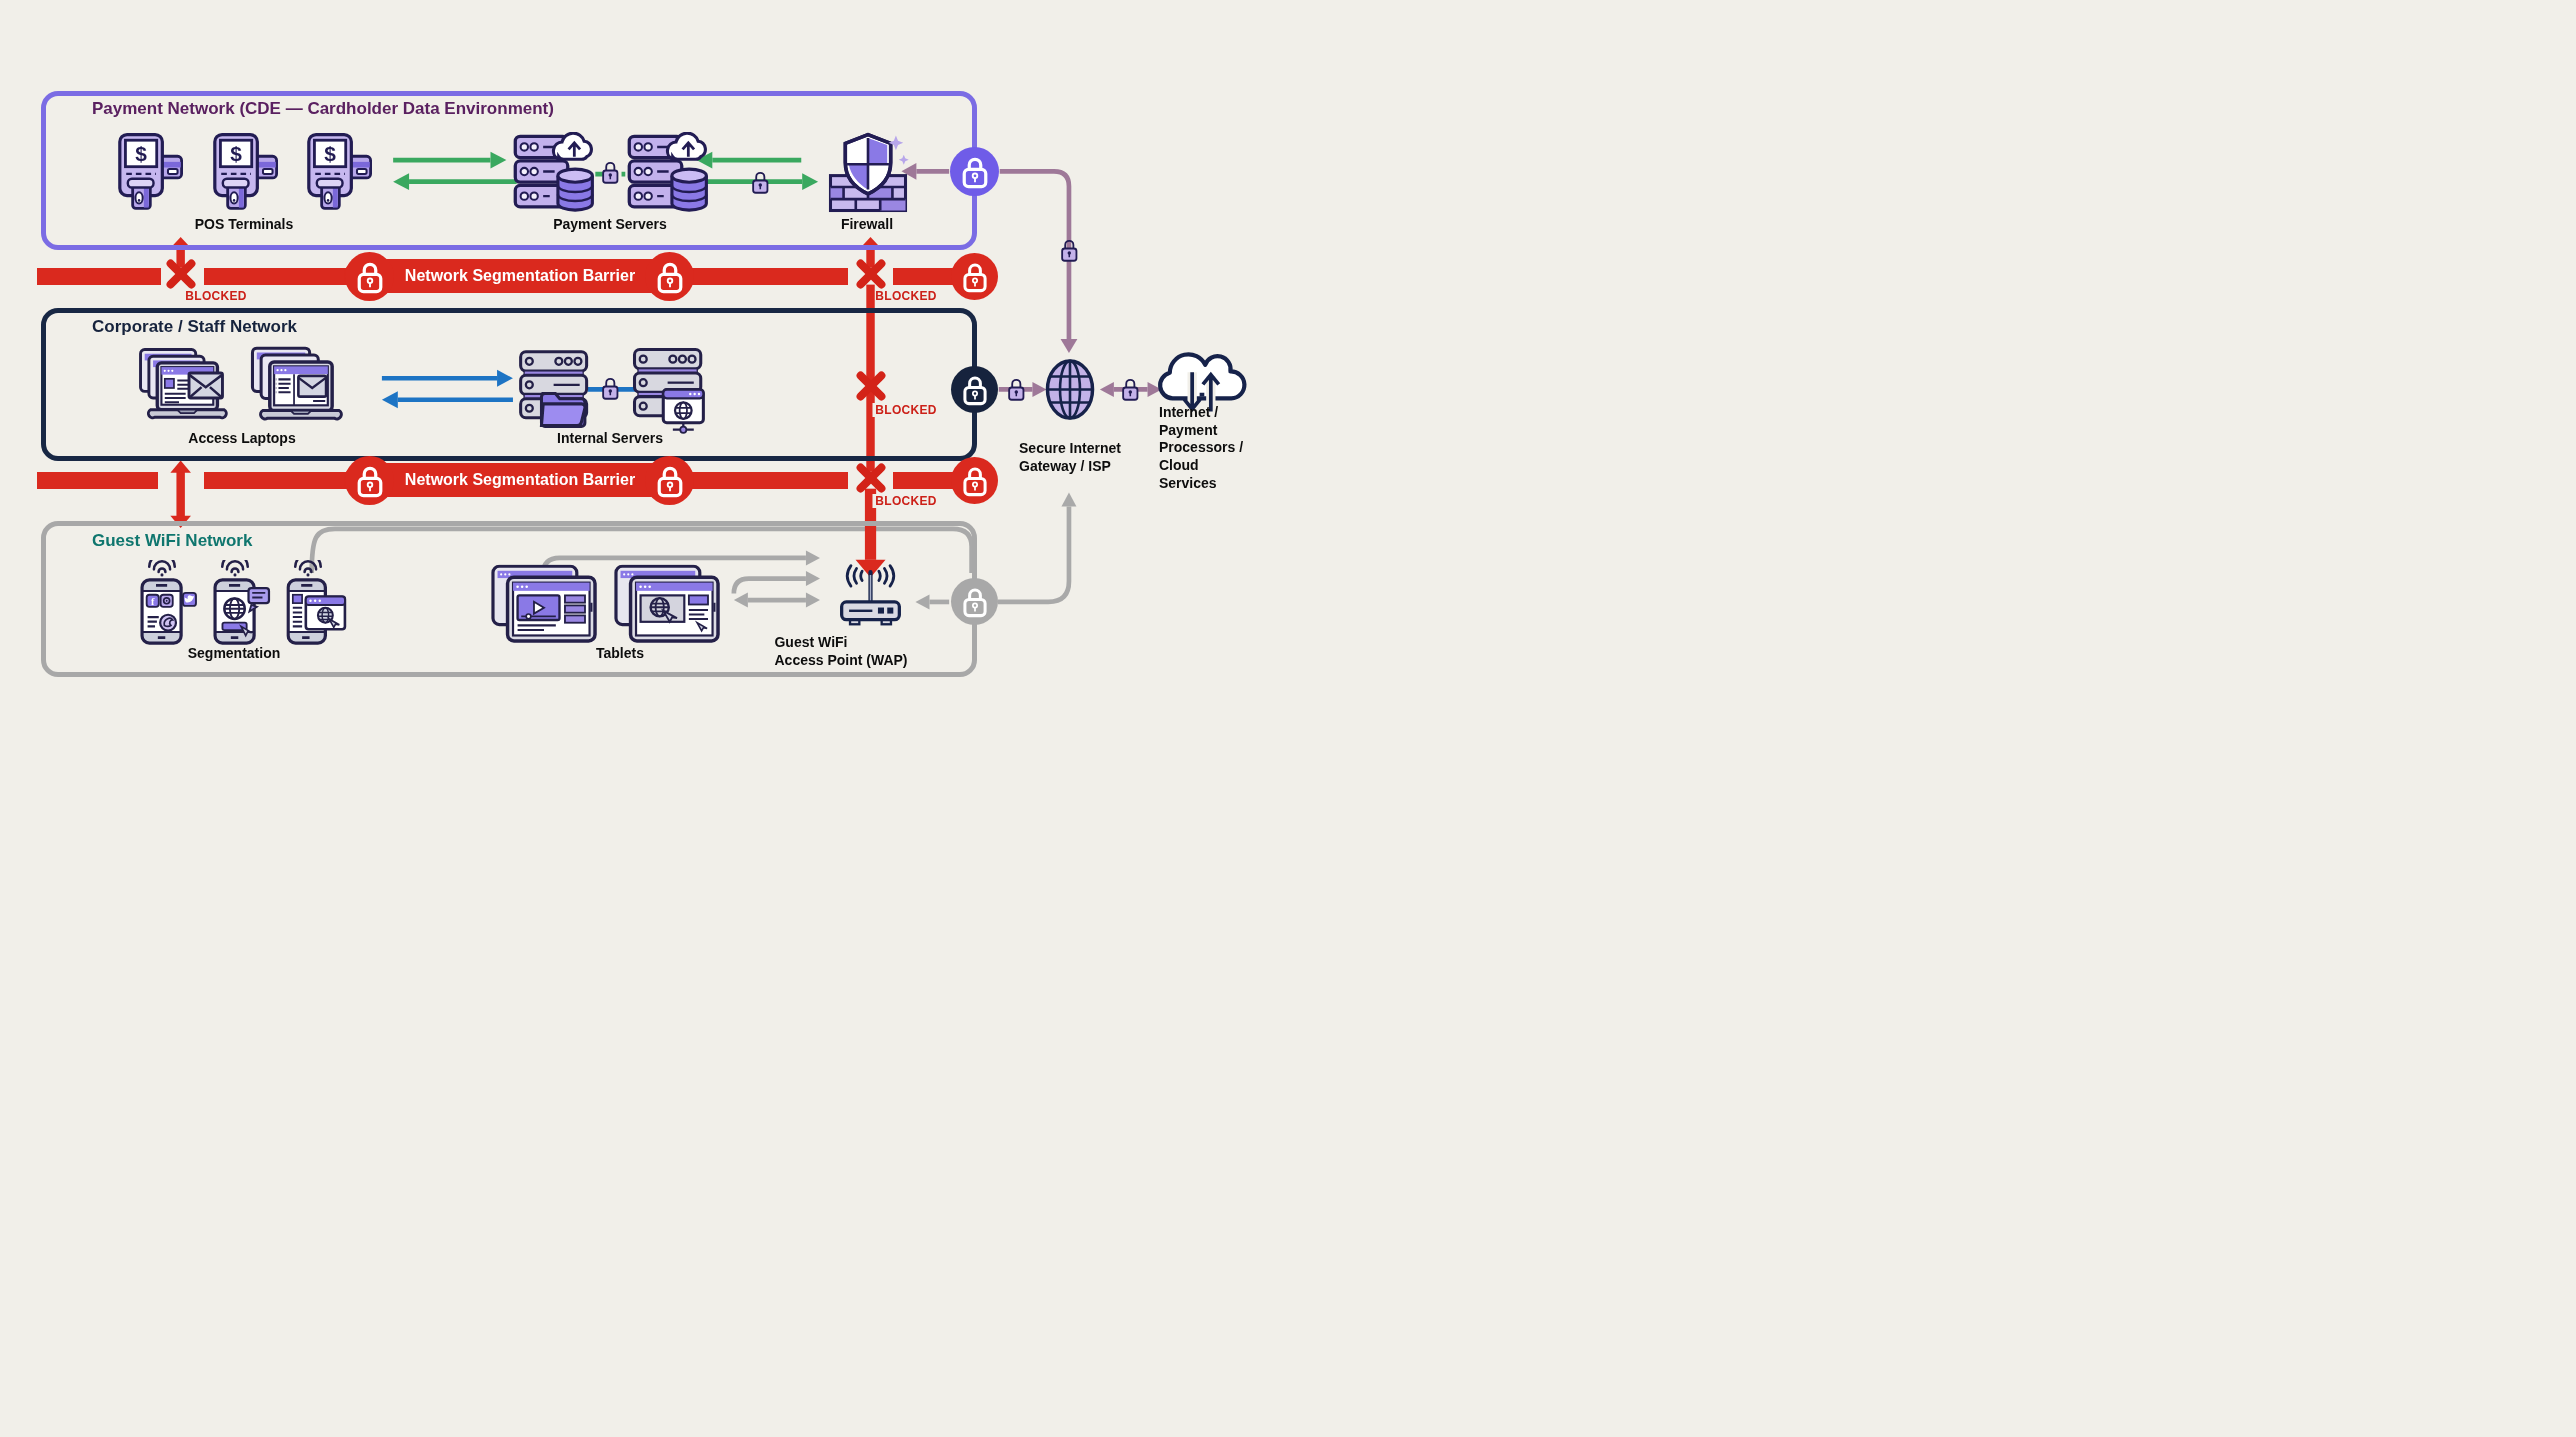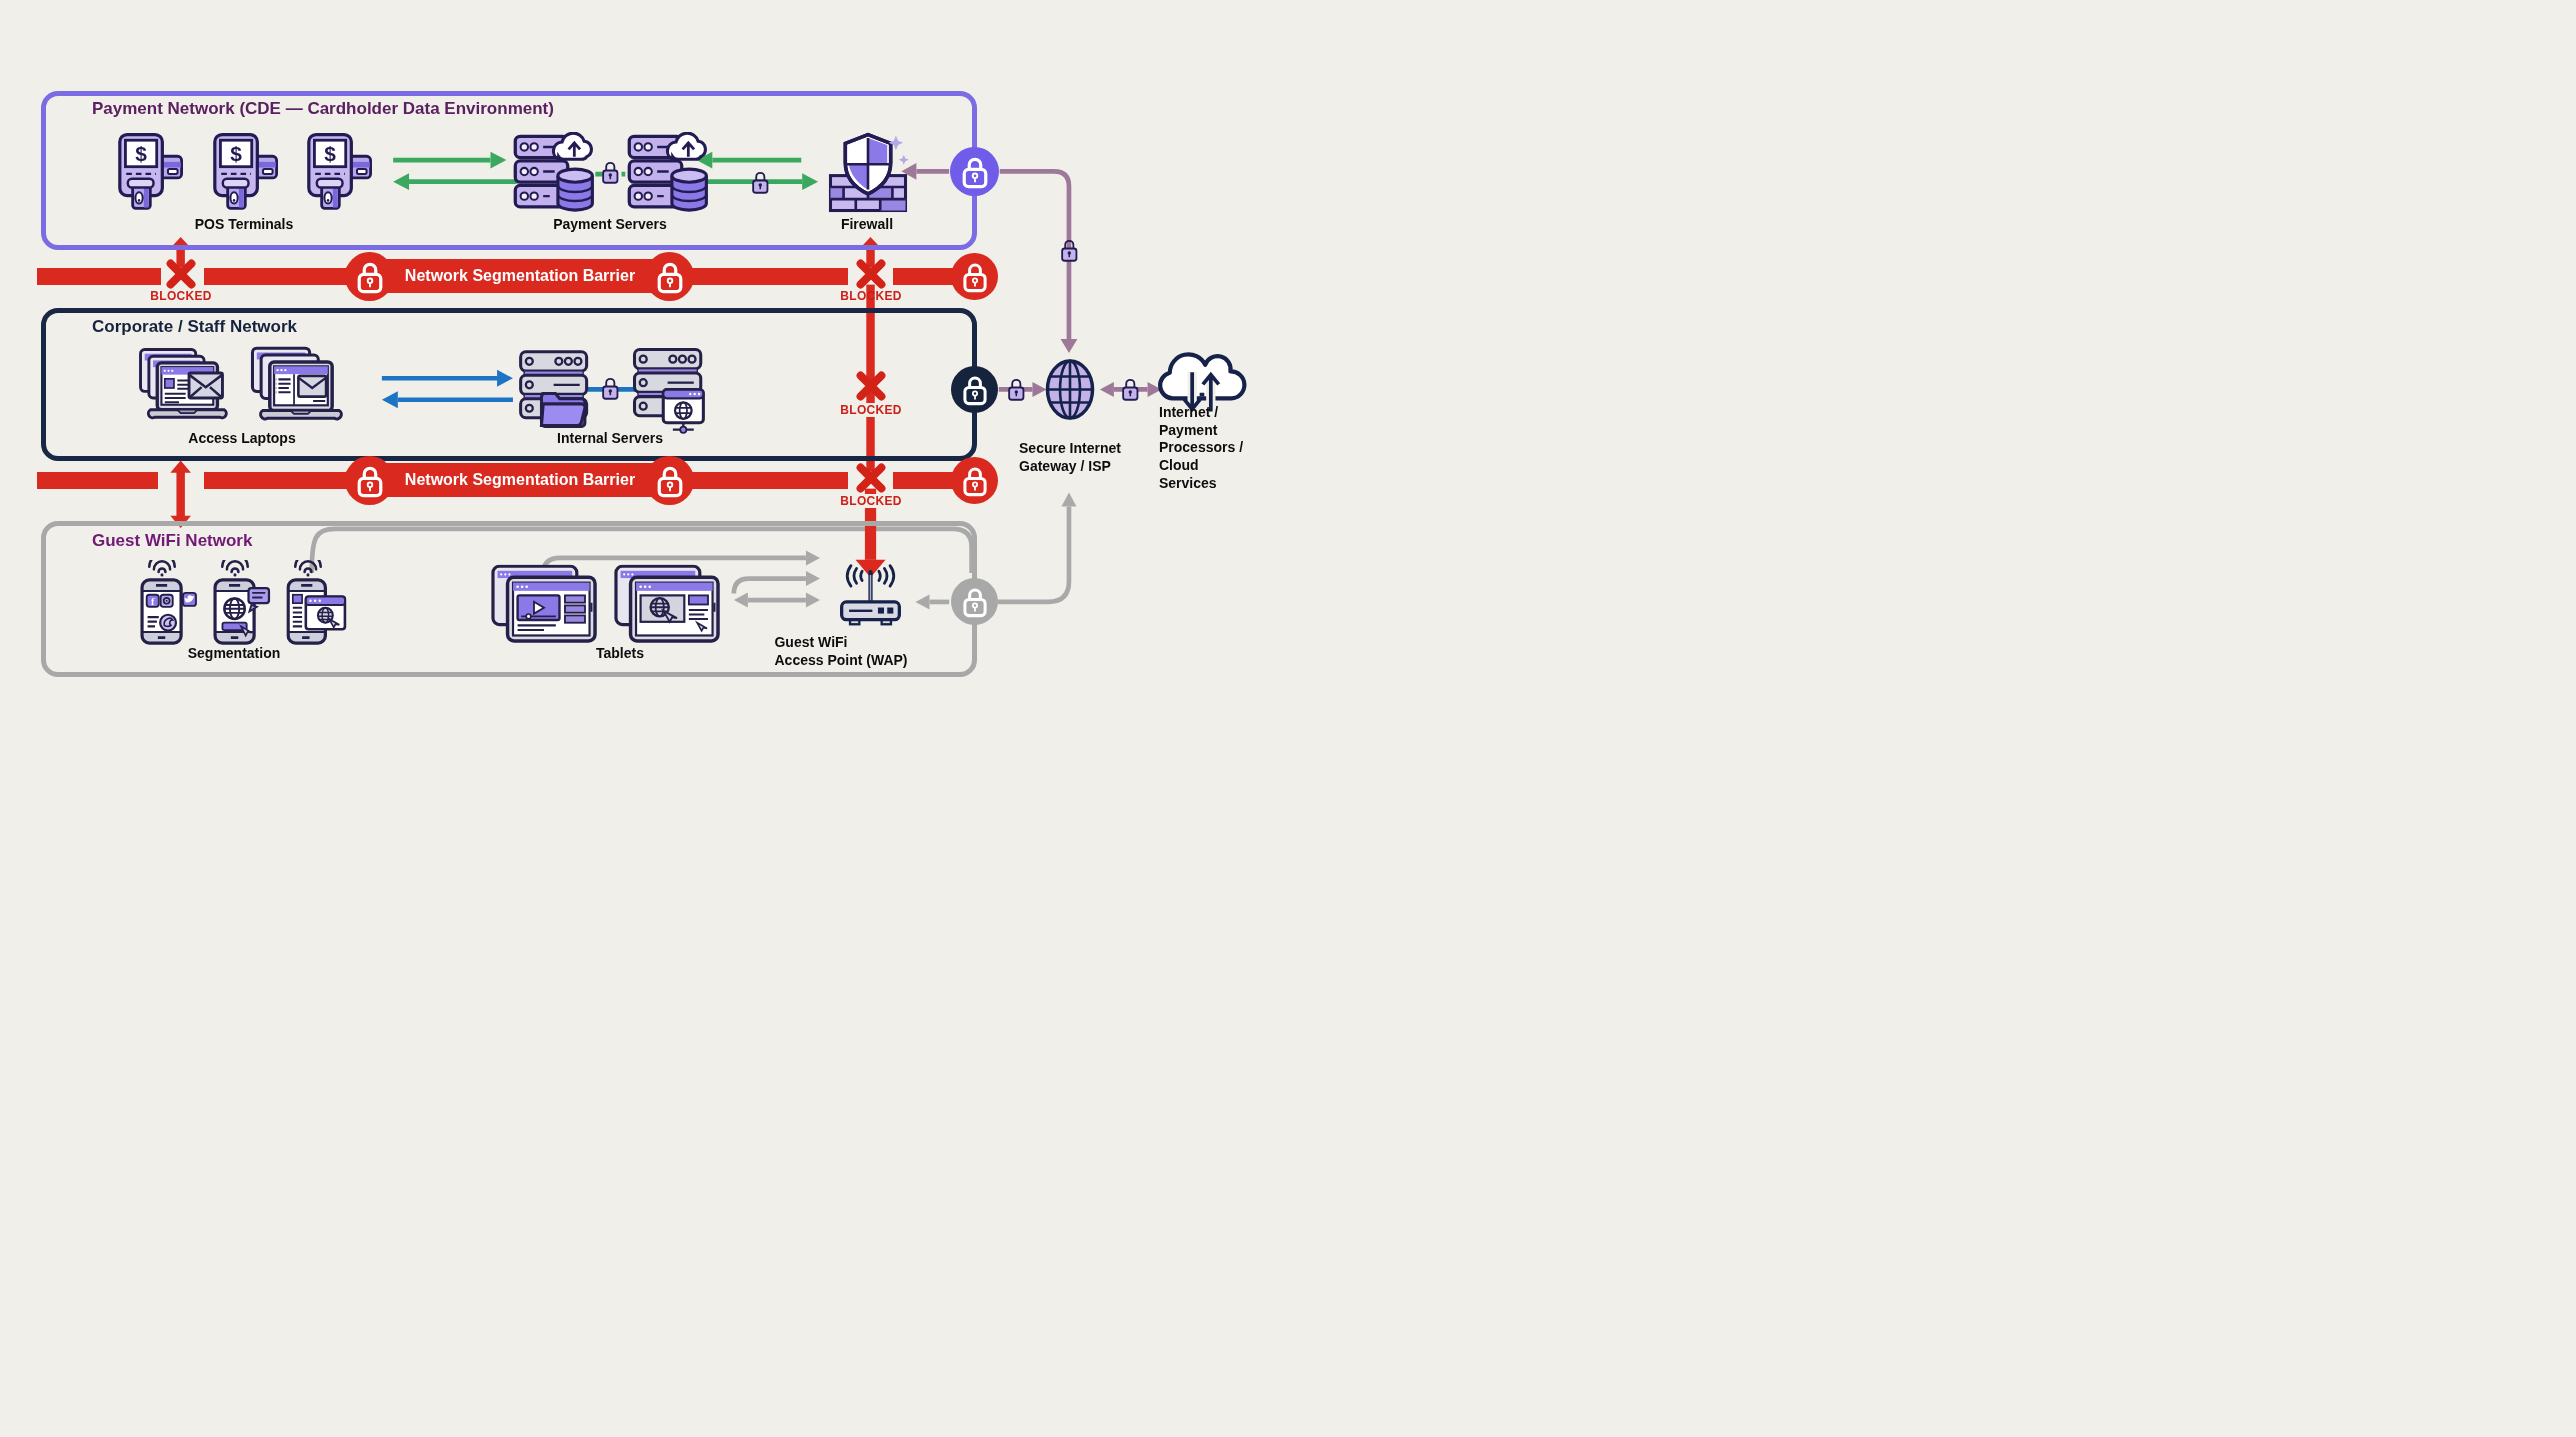--- a/index.html
+++ b/index.html
@@ -10,24 +10,24 @@
   .page-title .t1{font-weight:700;margin-right:.28em;}
   .page-title .t2{font-weight:800;}
   
   .zone{border-radius:17px;box-sizing:border-box;background:transparent;}
   .zone.payment{left:41px;top:91px;width:936px;height:159px;border:5.6px solid #7b6ce4;}
   .zone.corporate{left:41px;top:308px;width:936px;height:153px;border:5.6px solid #182744;}
   .zone.guest{left:41px;top:521px;width:936px;height:156px;border:5.6px solid #a8a8a8;}
   .zone-title{font-size:17px;font-weight:800;margin-left:32px;}
   .zt-payment{left:60px;top:99px;color:#5a2060;}
   .zt-corporate{left:60px;top:317px;color:#16233d;}
-  .zt-guest{left:60px;top:531px;color:#701a75;}
+  .zt-guest{left:60px;top:531px;color:#0f766e;}
   
   .dev-label{transform:translateX(-50%);font-size:14px;font-weight:800;color:#0d0d0d;text-align:left;white-space:pre-line;line-height:1.26;}
-  .blocked{transform:translateX(-50%);font-size:12px;font-weight:800;color:#cc2018;text-align:center;letter-spacing:0.3px;}
+  .blocked{transform:translateX(-50%);font-size:12px;font-weight:800;color:#cc2018;text-align:center;letter-spacing:0.3px;margin-left:35px;}
   .blocked.bg{background:#f1efe9;padding:0 2.8px;}
   
   .bar{height:17px;background:#da291e;}
   .pill{width:350px;height:34px;background:#da291e;border-radius:17px;}
   .pill-label{transform:translateX(-50%);font-size:16px;font-weight:700;color:#fff;white-space:nowrap;}
   
   .circle{border-radius:50%;display:flex;align-items:center;justify-content:center;}
   .c-red{background:#da291e;}
   .c-purple{background:#6f5ce8;}
   .c-navy{background:#16233d;}

